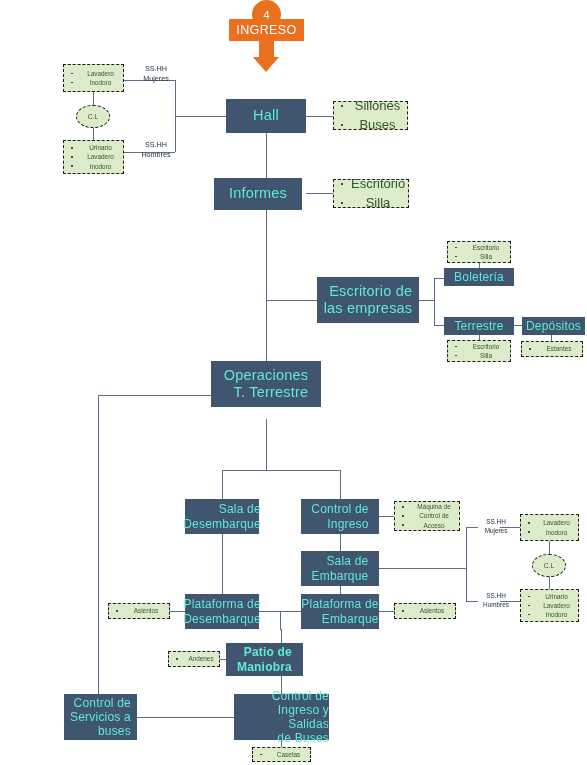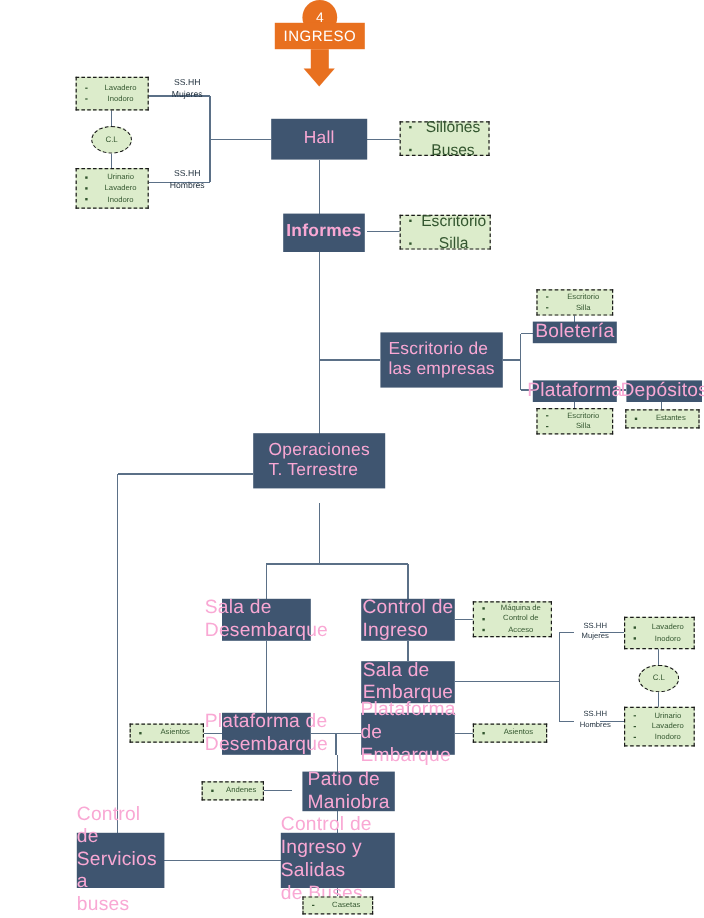--- a/index.html
+++ b/index.html
@@ -11,28 +11,28 @@
     overflow:hidden;
   }
   #stage{position:absolute;left:0;top:0;width:587px;height:765px;}
 
   svg#wires{position:absolute;left:0;top:0;width:587px;height:765px;}
 
   .node{
     position:absolute;
     box-sizing:border-box;
     display:flex;align-items:center;justify-content:center;
-    text-align:left;
-    color:#f9a8d4;
+    text-align:right;
+    color:#5eead4;
     background:#3f5570;
     line-height:1.18;
     letter-spacing:.2px;
   }
   .node.lg{font-size:14.5px;}
-  .node.md{font-size:16px;}
+  .node.md{font-size:12px;}
 
   .leaf{
     position:absolute;
     box-sizing:border-box;
     background:#dceccb;
     border:1px dashed #1a1a1a;
     color:#33562f;
     display:flex;flex-direction:column;
     justify-content:center;
     padding:2px 3px 2px 4px;
@@ -219,40 +219,40 @@
 Hombres</div>
 
   <div class="node lg" style="left:226px;top:99px;width:80px;height:34px;">Hall</div>
   <div class="leaf big" style="left:333px;top:101px;width:75px;height:29px;">
     <ul>
       <li>Sillones</li>
       <li>Buses</li>
     </ul>
   </div>
 
-  <div class="node lg" style="left:236px;top:178px;width:68px;height:32px;font-weight:bold;">Informes</div>
+  <div class="node lg" style="left:214px;top:178px;width:88px;height:32px;">Informes</div>
   <div class="leaf big" style="left:333px;top:179px;width:76px;height:29px;">
     <ul>
       <li>Escritorio</li>
       <li>Silla</li>
     </ul>
   </div>
 
   <div class="node lg" style="left:317px;top:277px;width:102px;height:46px;white-space:pre-line;">Escritorio de
 las empresas</div>
 
   <div class="leaf" style="left:447px;top:241px;width:64px;height:22px;">
     <ul>
       <li>Escritorio</li>
       <li>Silla</li>
     </ul>
   </div>
   <div class="node md" style="left:444px;top:268px;width:70px;height:18px;">Boletería</div>
 
-  <div class="node md" style="left:444px;top:317px;width:70px;height:18px;">Plataforma</div>
+  <div class="node md" style="left:444px;top:317px;width:70px;height:18px;">Terrestre</div>
   <div class="leaf" style="left:447px;top:340px;width:64px;height:22px;">
     <ul>
       <li>Escritorio</li>
       <li>Silla</li>
     </ul>
   </div>
 
   <div class="node md" style="left:522px;top:317px;width:63px;height:18px;">Depósitos</div>
   <div class="leaf" style="left:521px;top:341px;width:62px;height:16px;">
     <ul>
@@ -319,21 +319,21 @@
       <li>Inodoro</li>
     </ul>
   </div>
 
   <div class="leaf" style="left:168px;top:651px;width:52px;height:16px;">
     <ul>
       <li>Andenes</li>
     </ul>
   </div>
 
-  <div class="node md" style="left:252px;top:643px;width:77px;height:33px;white-space:pre-line;">Patio de
+  <div class="node md" style="left:226px;top:643px;width:77px;height:33px;white-space:pre-line;font-weight:bold;">Patio de
 Maniobra</div>
 
   <div class="node md" style="left:64px;top:694px;width:73px;height:46px;white-space:pre-line;">Control de
 Servicios a
 buses</div>
 
   <div class="node md" style="left:234px;top:694px;width:95px;height:46px;white-space:pre-line;">Control de
 Ingreso y Salidas
 de Buses</div>
 

